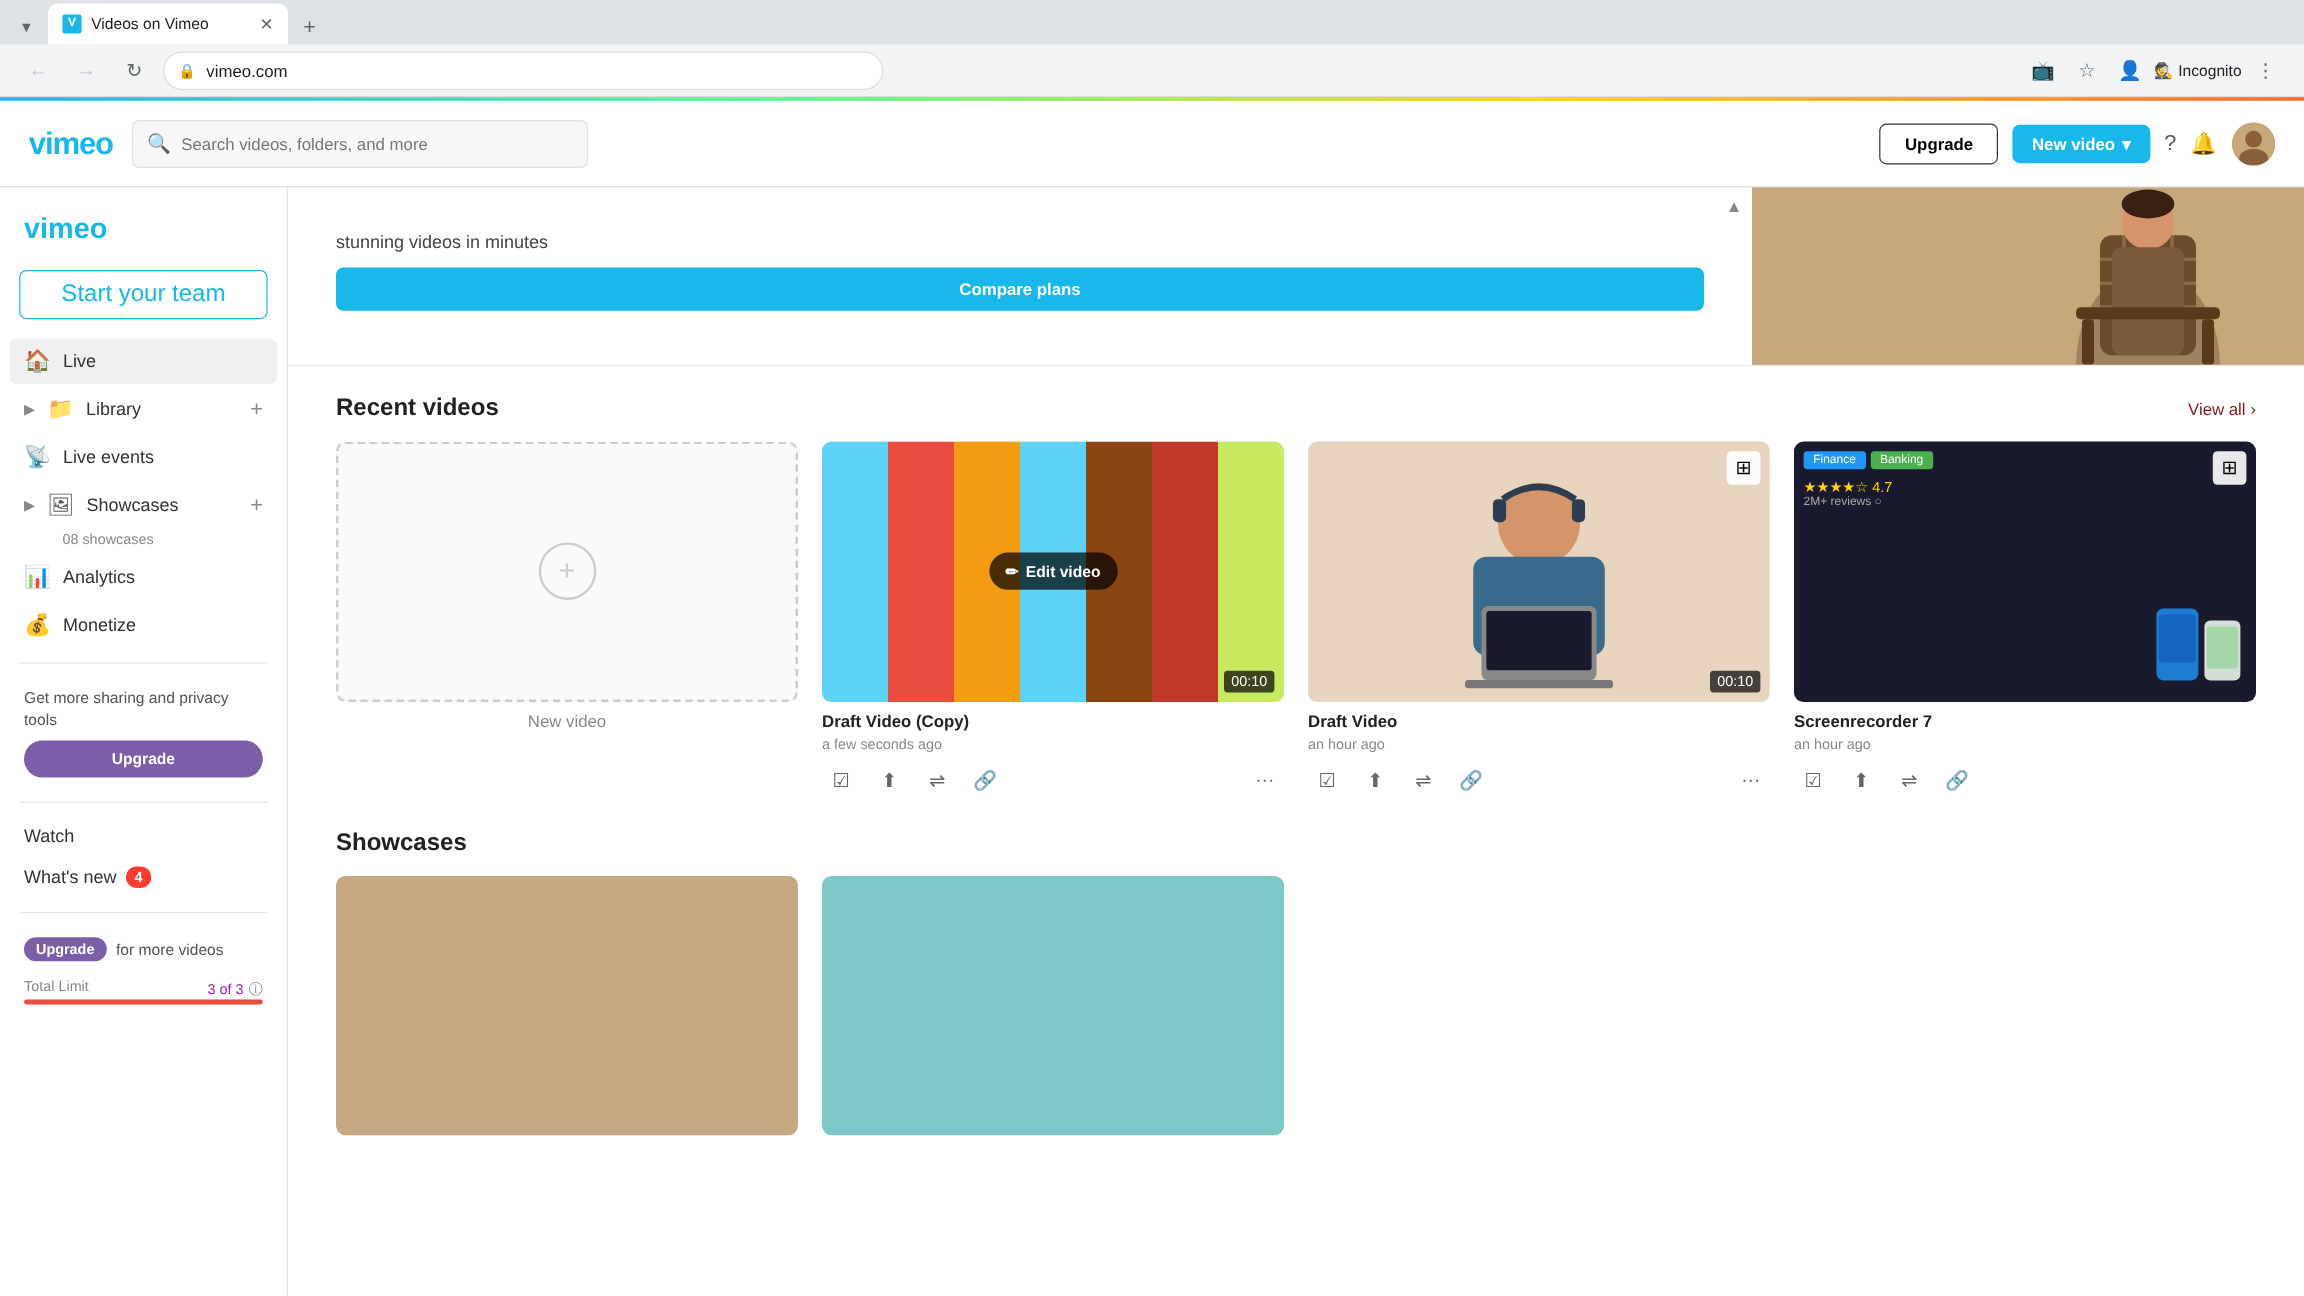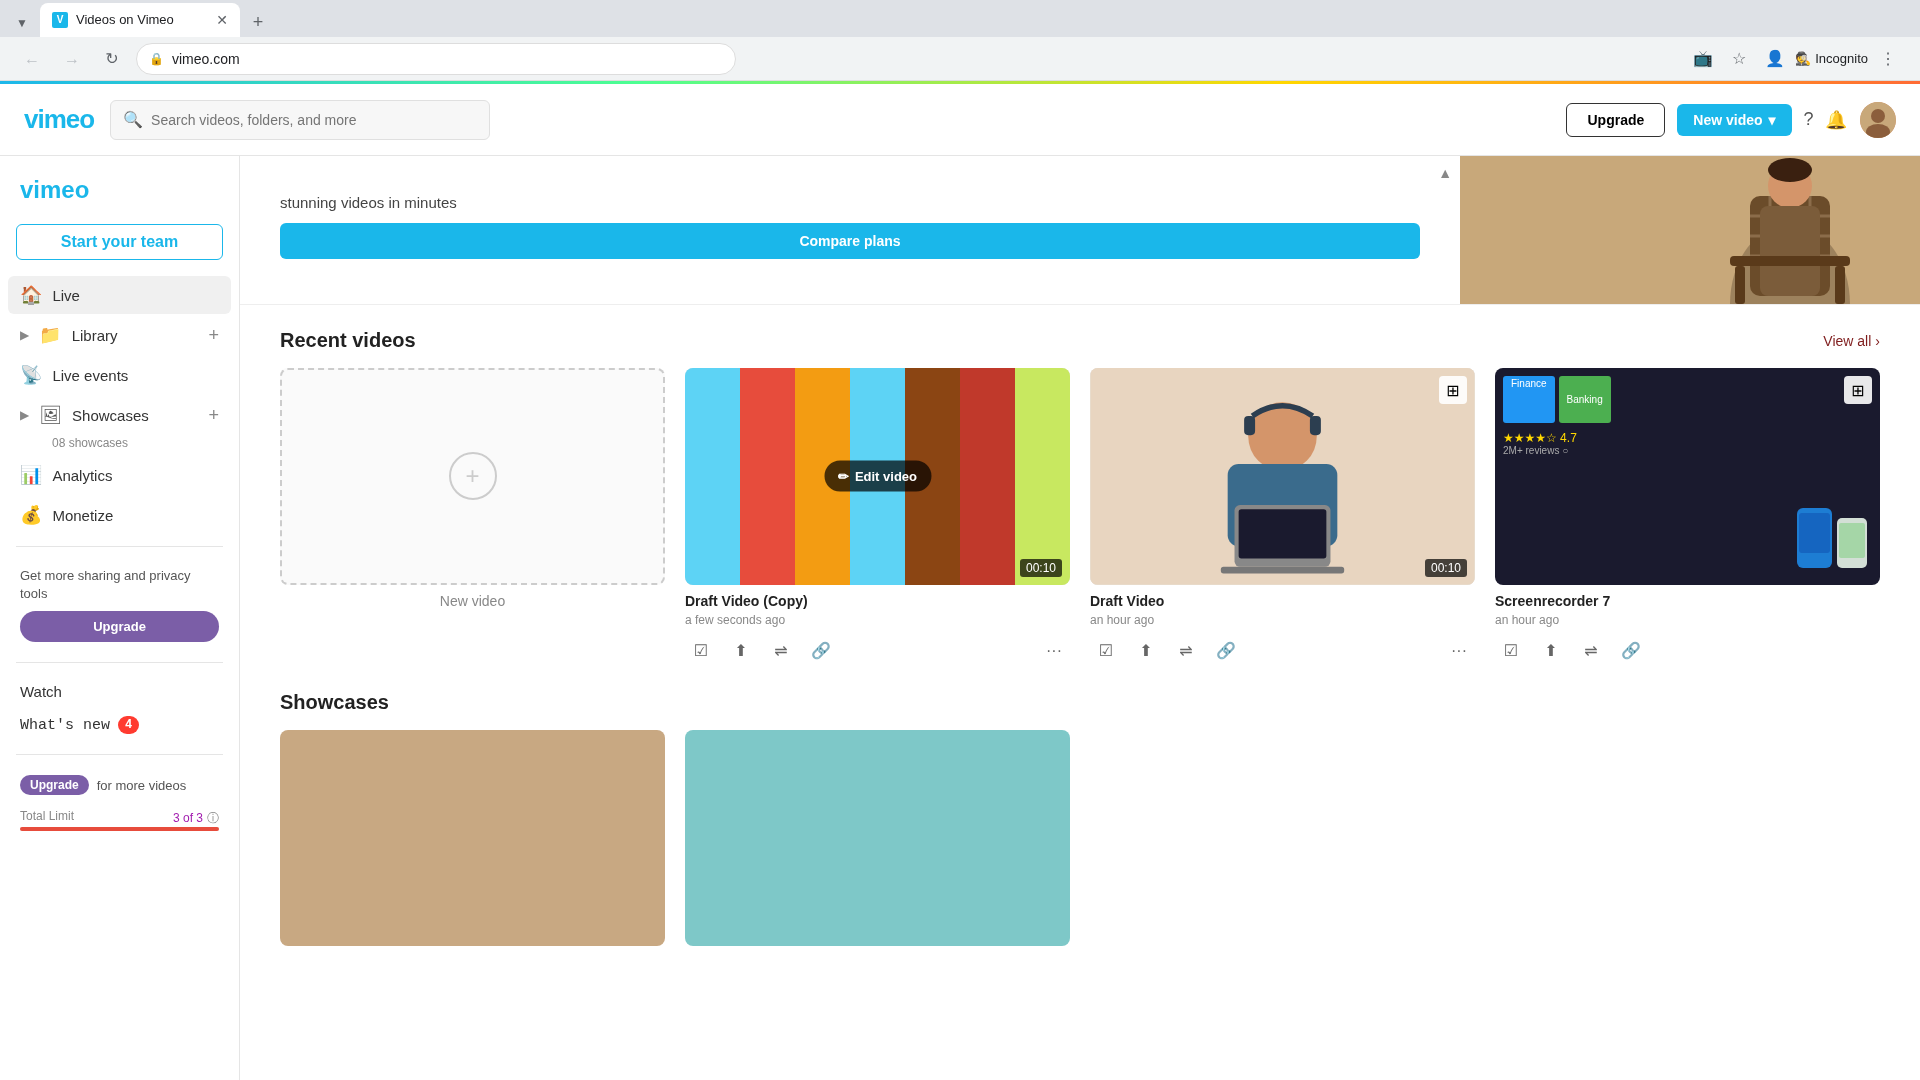--- a/index.html
+++ b/index.html
@@ -150,22 +150,22 @@
     .sidebar-logo svg {
       width: 80px;
       height: 28px;
     }
     .sidebar-team-btn {
       margin: 0 16px 16px;
       background: transparent;
       border: 1.5px solid #1ab7ea;
       border-radius: 6px;
       padding: 8px 16px;
-      font-size: 16px;
-      font-weight: 700;
+      font-size: 20px;
+      font-weight: 400;
       color: #1ab7ea;
       cursor: pointer;
       text-align: center;
     }
     .sidebar-nav {
       display: flex;
       flex-direction: column;
       gap: 2px;
       padding: 0 8px;
     }
@@ -225,21 +225,20 @@
       cursor: pointer;
     }
     .sidebar-whats-new {
       display: flex;
       align-items: center;
       gap: 8px;
       padding: 8px 20px;
       font-size: 15px;
       color: #333;
       cursor: pointer;
-      font-family: Liberation Mono, monospace;
     }
     .badge {
       background: #ff3b30;
       color: white;
       border-radius: 10px;
       padding: 2px 7px;
       font-size: 12px;
       font-weight: 600;
     }
     .sidebar-upgrade-inline {
@@ -797,21 +796,21 @@
                 <span class="video-action-btn video-more-btn">···</span>
               </div>
             </div>
 
             <div class="video-card">
               <div class="video-thumb" style="background:#1a1a2e;">
                 <div style="width:100%;height:100%;display:flex;flex-direction:column;align-items:flex-start;padding:8px;position:relative;">
 
                   <div style="display:flex;gap:4px;margin-bottom:8px;">
                     <span style="background:#2196f3;color:white;font-size:10px;padding:2px 8px;border-radius:3px;">Finance</span>
-                    <span style="background:#4caf50;color:white;font-size:10px;padding:18px 8px;border-radius:3px;">Banking</span>
+                    <span style="background:#4caf50;color:white;font-size:10px;padding:2px 8px;border-radius:3px;">Banking</span>
                   </div>
 
                   <div style="color:#ffd700;font-size:12px;">★★★★☆ 4.7</div>
                   <div style="color:#aaa;font-size:10px;">2M+ reviews ○</div>
 
                   <div style="position:absolute;bottom:8px;right:8px;">
                     <svg width="80" height="70" viewBox="0 0 80 70">
                       <rect x="5" y="5" width="35" height="60" rx="6" fill="#1e88e5" opacity="0.9"></rect>
                       <rect x="7" y="10" width="31" height="40" rx="3" fill="#1565c0"></rect>
                       <rect x="45" y="15" width="30" height="50" rx="5" fill="#e8f5e9" opacity="0.9"></rect>

